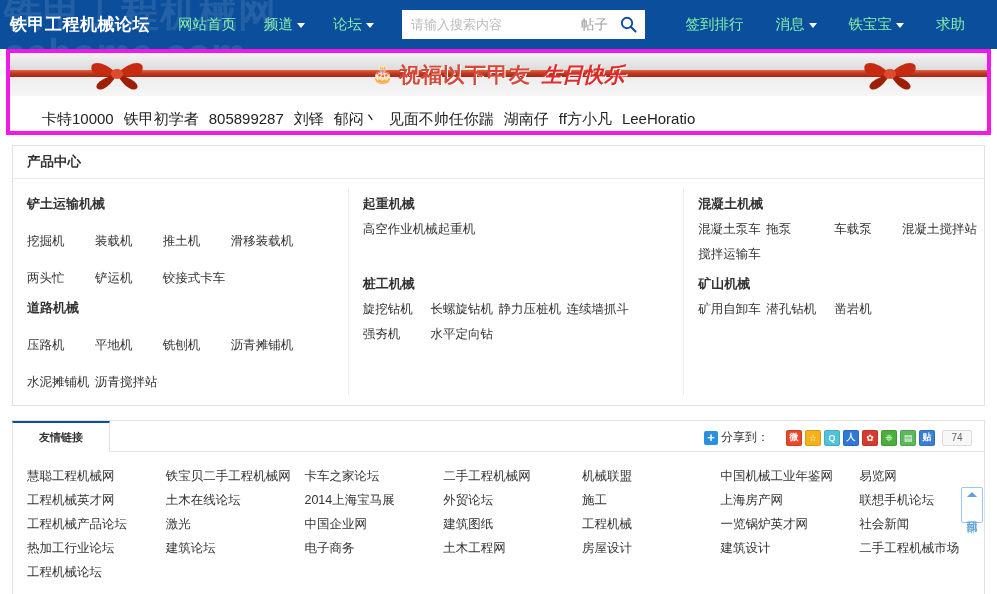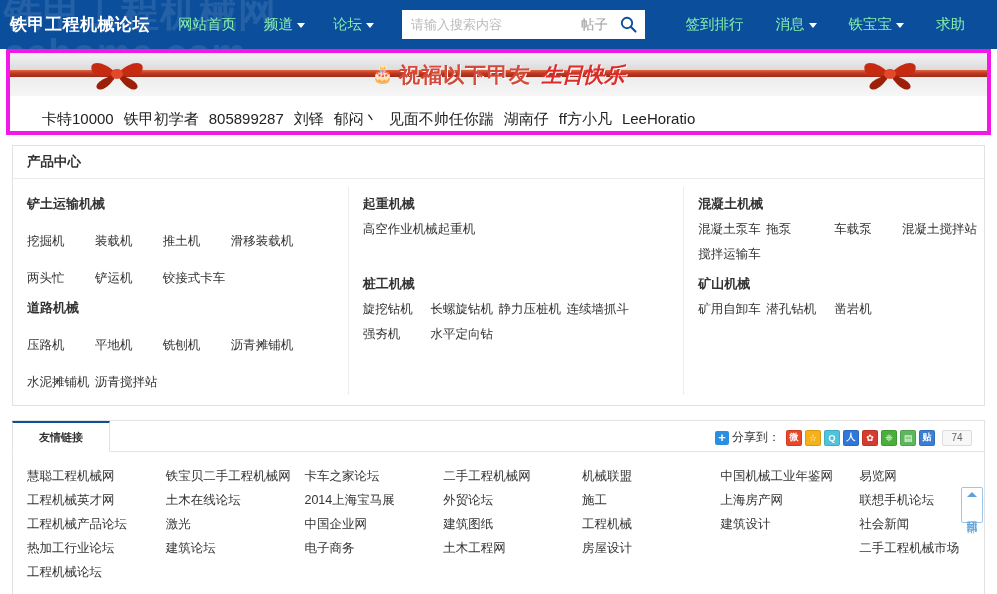--- a/index.html
+++ b/index.html
@@ -257,21 +257,21 @@
     width: 14px; height: 14px;
     background: #2a8fe0;
     border-radius: 2px;
     color: #fff;
     font-size: 13px;
     line-height: 13px;
     text-align: center;
     font-weight: bold;
     display: inline-block;
   }
-  .share .lbl { font-size: 12px; color: #333; margin-right: 3px; }
+  .share .lbl { font-size: 12px; color: #333; margin-right: 14px; }
   .sicon {
     width: 16px; height: 16px;
     border-radius: 2px;
     display: inline-flex;
     align-items: center;
     justify-content: center;
     font-size: 9px;
     color: #fff;
     font-weight: bold;
     cursor: pointer;
@@ -550,20 +550,21 @@
     </div>
     <div class="flcol">
       <a>机械联盟</a>
       <a>施工</a>
       <a>工程机械</a>
       <a>房屋设计</a>
     </div>
     <div class="flcol">
       <a>中国机械工业年鉴网</a>
       <a>上海房产网</a>
+      <a>一览锅炉英才网</a>
       <a>建筑设计</a>
     </div>
     <div class="flcol">
       <a>易览网</a>
       <a>联想手机论坛</a>
       <a>社会新闻</a>
       <a>二手工程机械市场</a>
     </div>
   </div>
 

